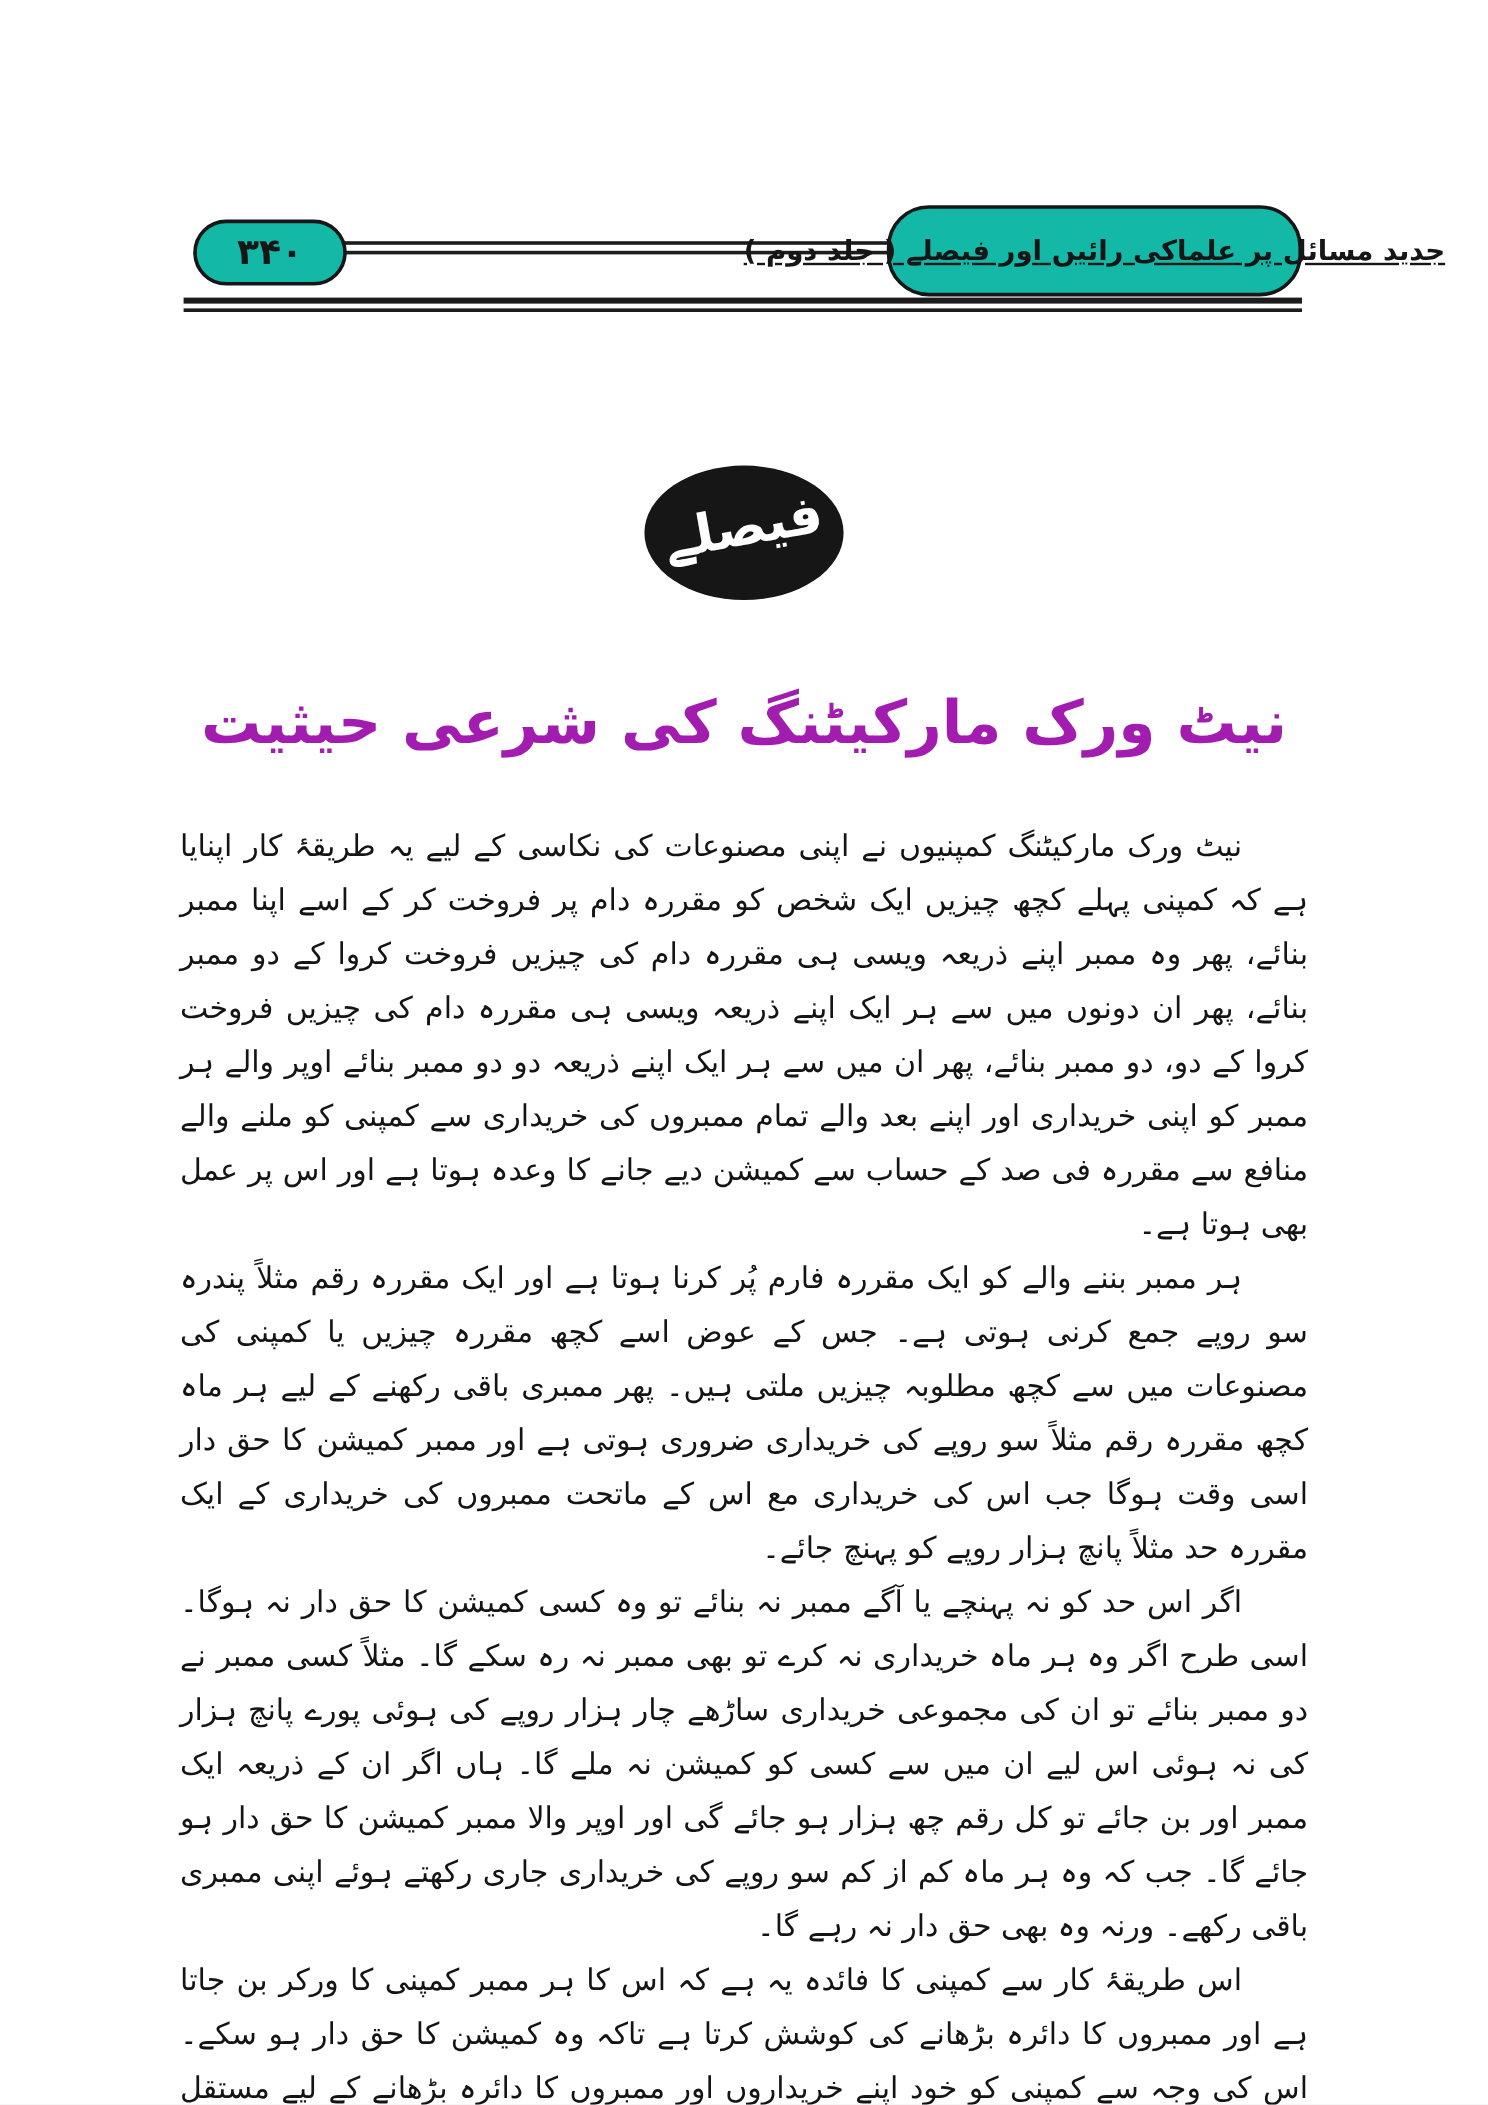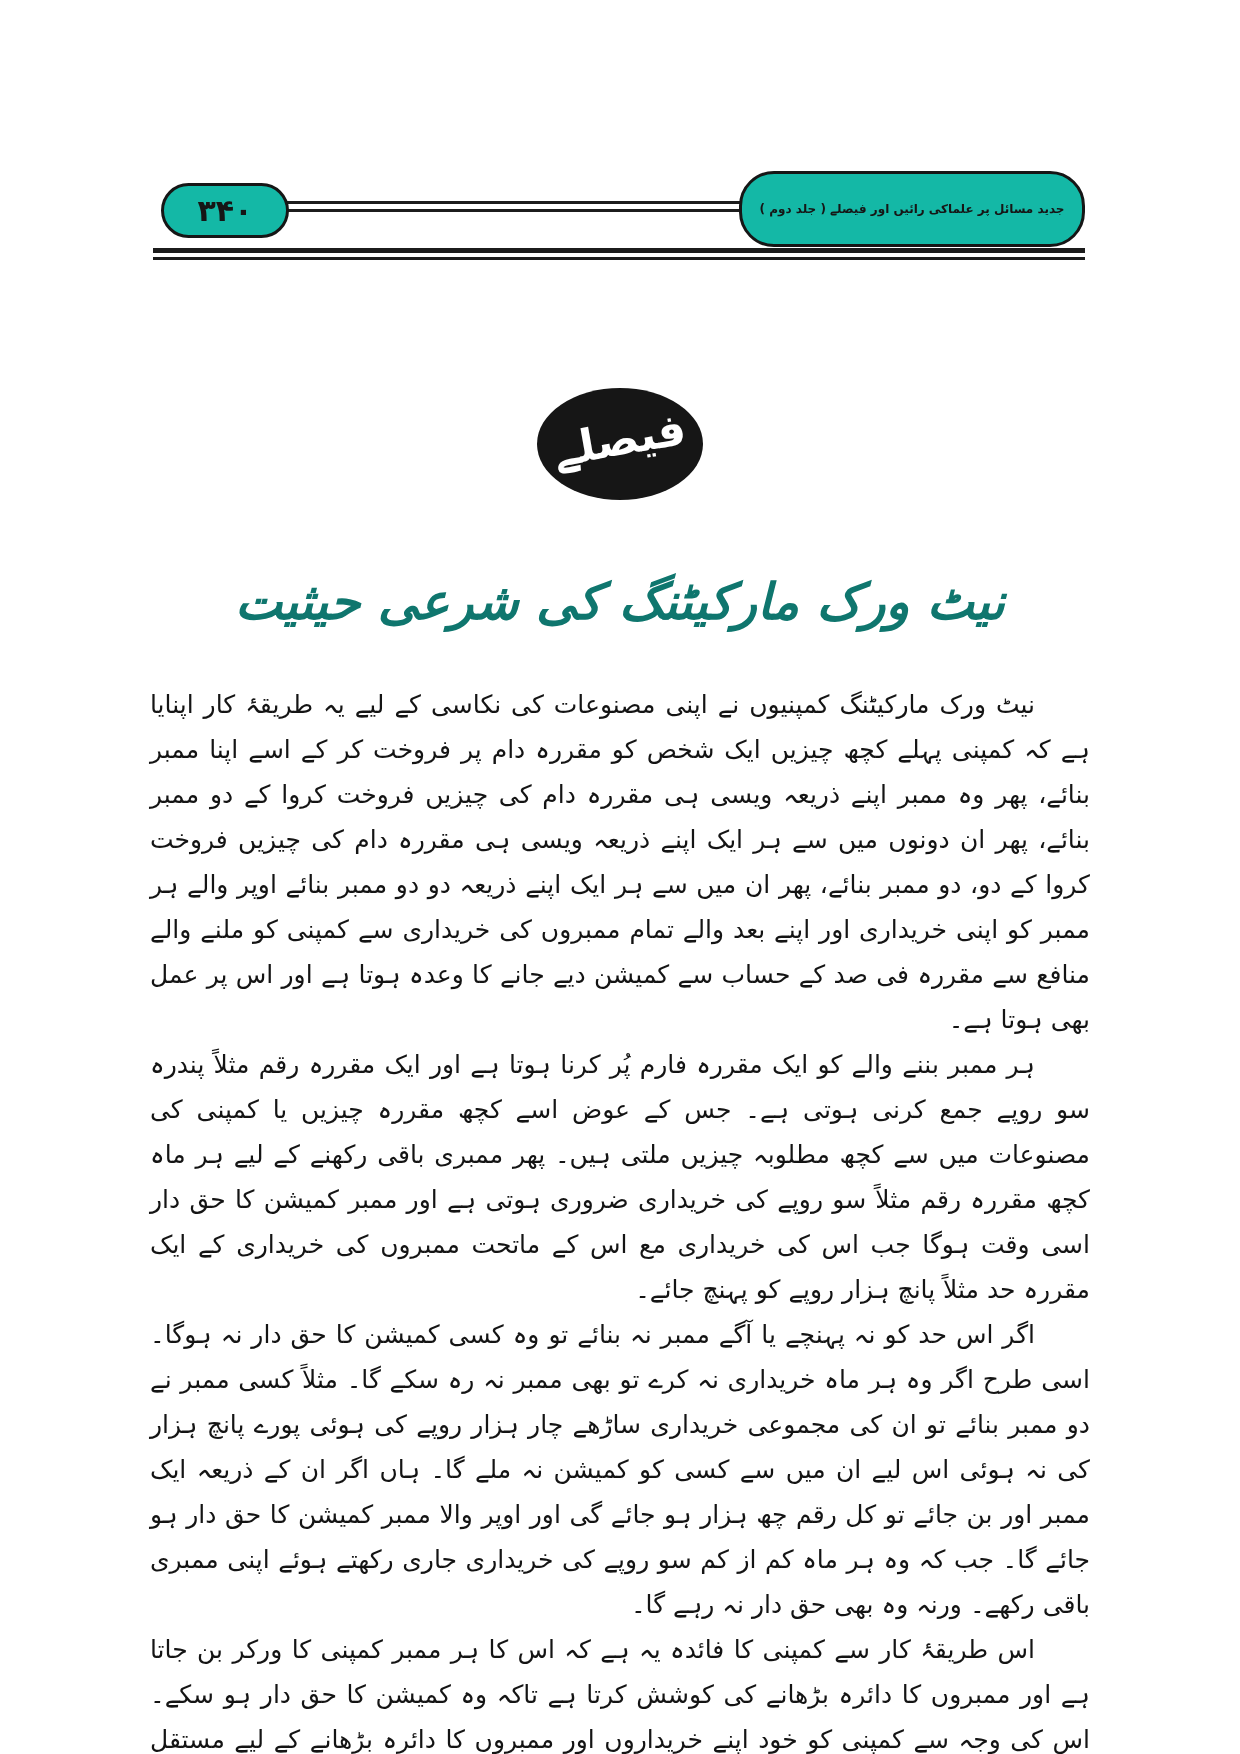--- a/index.html
+++ b/index.html
@@ -58,24 +58,25 @@
     justify-content: center;
     z-index: 1;
     box-sizing: border-box;
   }
   .title-capsule {
     right: 0;
     top: 0;
     width: 346px;
     height: 76px;
     border-radius: 35px;
-    font-size: 12px;
+    font-size: 23px;
     font-weight: bold;
     padding: 0 12px;
     white-space: nowrap;
+    text-decoration: underline;
   }
   .pagenum-capsule {
     left: 8px;
     top: 12px;
     width: 128px;
     height: 55px;
     border-radius: 28px;
     font-size: 30px;
     font-weight: bold;
     letter-spacing: 2px;
@@ -107,22 +108,21 @@
   
   .main-heading {
     position: absolute;
     top: 538px;
     left: 0;
     right: 0;
     text-align: center;
     font-size: 50px;
     font-weight: bold;
     line-height: 1.2;
-    color: #0f766e;
-    font-style: italic;
+    color: #a21caf;
   }
 
   
   .body-text {
     position: absolute;
     top: 682px;
     right: 150px;
     left: 150px;
     font-size: 25px;
     line-height: 45px;

